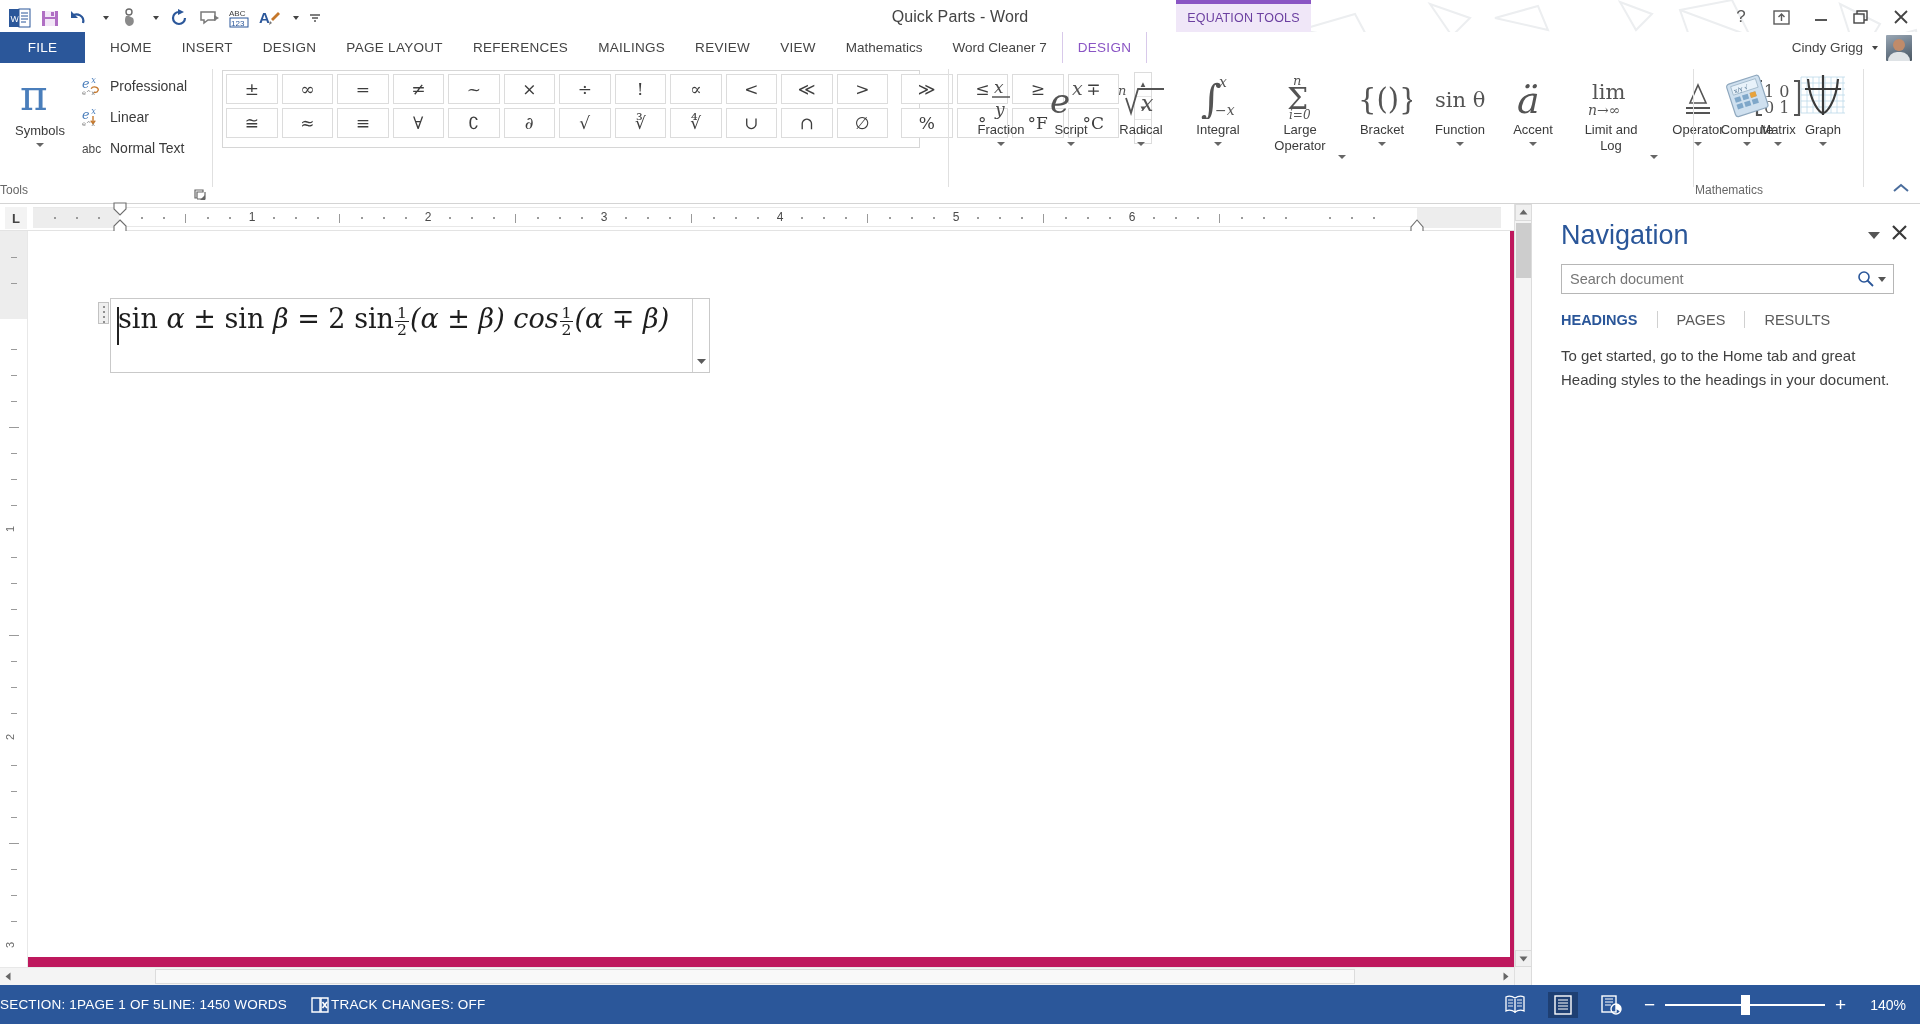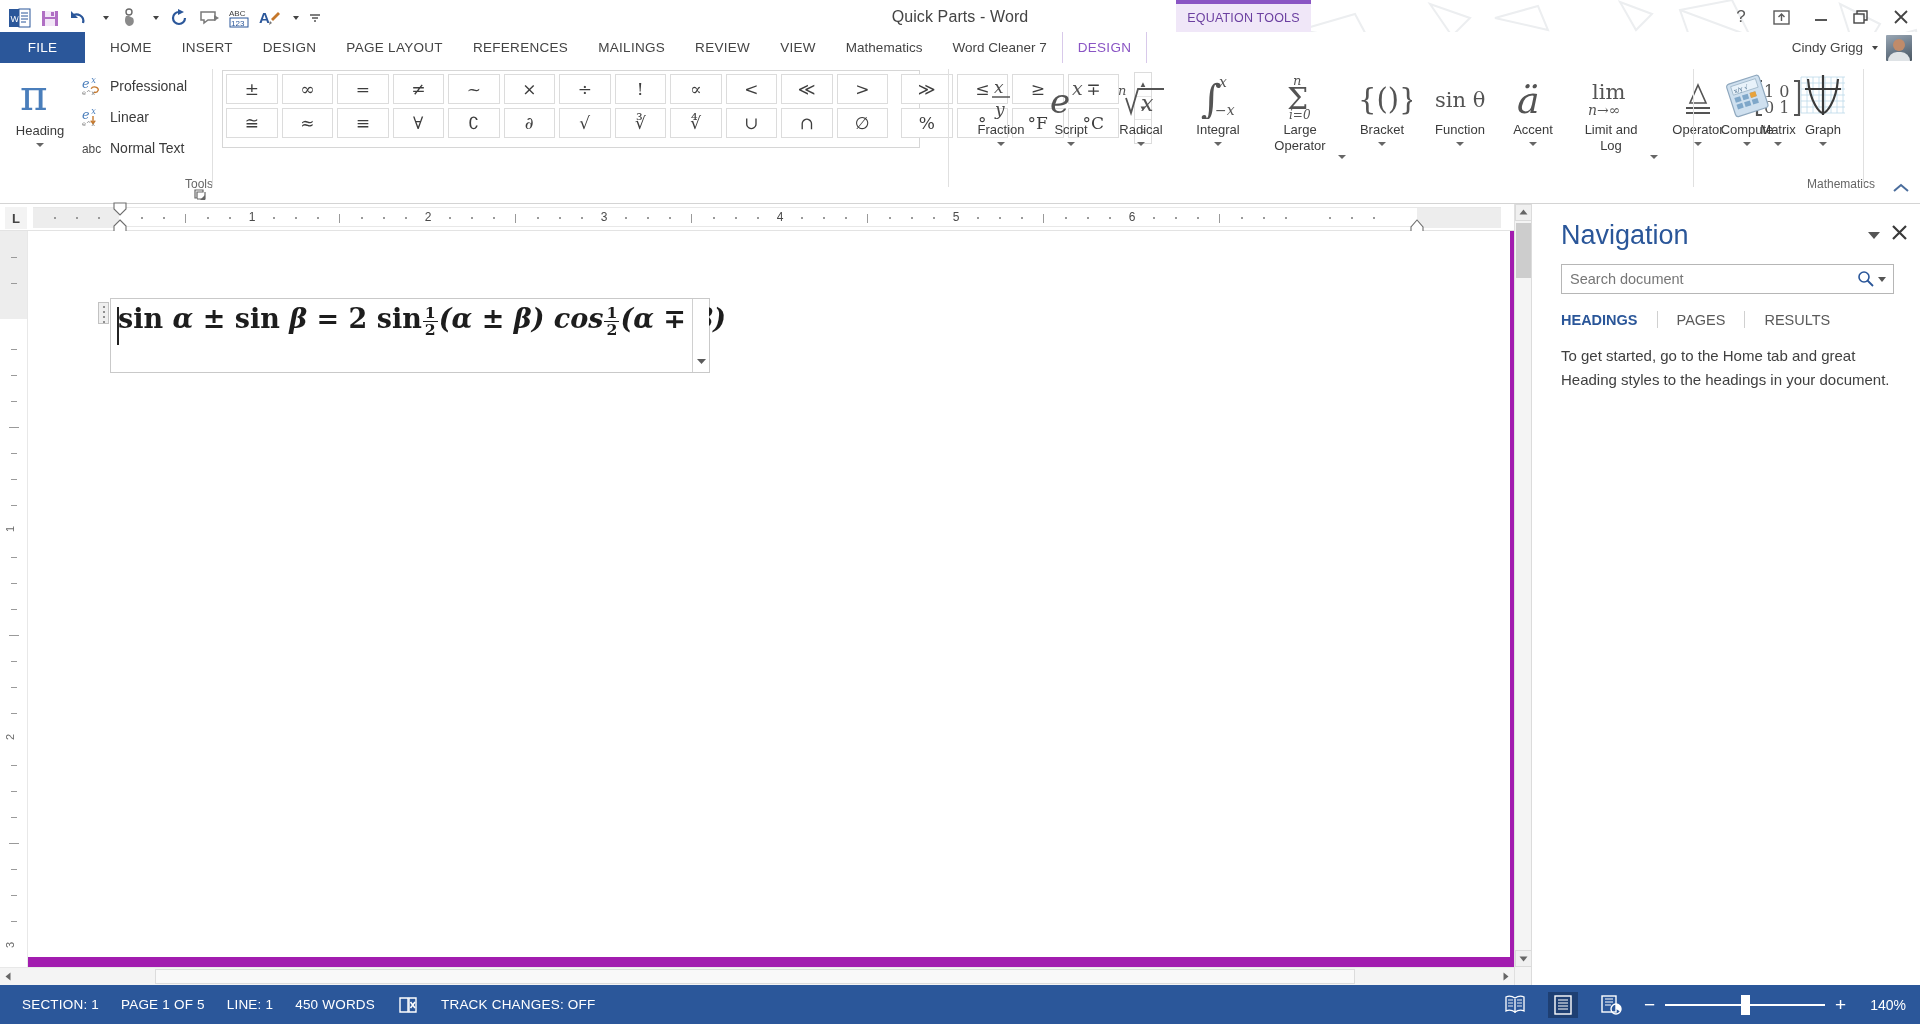--- a/index.html
+++ b/index.html
@@ -89,21 +89,21 @@
     background:#dfe3e6;
   }
 
   
   .ribbon {
     position: absolute; left: 0; top: 63px; width: 1920px; height: 141px;
     background: #ffffff; border-bottom: 1px solid #d4d4d4;
   }
   .rgroup { position: absolute; top: 0; height: 140px; }
   .rgroup-label {
-    position: absolute; bottom: 12px; width: 100%; text-align: right;
+    position: absolute; bottom: 6px; width: 100%; text-align: left;
     font-size: 12px; color: #666;
   }
   .rsep { position: absolute; top: 6px; width: 1px; height: 118px; background: #e0e0e0; }
 
   
   .g-tools { left: 0; width: 213px; }
   .bigbtn {
     position: absolute; display: flex; flex-direction: column; align-items: center;
     width: 72px;
   }
@@ -186,21 +186,21 @@
     background: #fff; border-right: 1px solid #e8e8e8;
   }
   .vnum { position: absolute; left: 7px; font-size: 11px; color: #6a6a6a;
           transform: rotate(-90deg); transform-origin: center; }
   .vtick { position: absolute; background: #9a9a9a; }
   .vmargin { position: absolute; left: 0; width: 27px; background: #ededed; }
 
   
   .docarea {
     position: absolute; left: 28px; top: 231px; width: 1501px; height: 754px;
-    background: #a21caf; overflow: hidden; font-weight: bold;
+    background: #be185d; overflow: hidden;
   }
   .page {
     position: absolute; left: 0px; top: 0px; width: 1482px; height: 726px;
     background: #ffffff;
   }
   .eq-container {
     position: absolute; left: 82px; top: 67px; width: 600px; height: 75px;
     border: 1px solid #c9c9c9; background: #fff;
   }
   .eq-handle {
@@ -279,21 +279,21 @@
   .nav-tab.active { color: #2a5699; font-weight: bold; }
   .nav-tab-div { width: 1px; height: 17px; background: #d0d0d0; }
   .nav-body { position: absolute; left: 29px; top: 140px; width: 340px; }
   .nav-p { font-size: 15px; color: #404040; line-height: 24px; margin-bottom: 22px; }
 
   
   .statusbar {
     position: absolute; left: 0; bottom: 0; width: 1920px; height: 39px;
     background: #2b579a; color: #ffffff; display: flex; align-items: center;
   }
-  .sb-item { font-size: 13.5px; color: #fff; margin-left: 22px; letter-spacing: .2px; white-space: nowrap; }
+  .sb-item { font-size: 13.5px; color: #fff; letter-spacing: .2px; white-space: nowrap; }
   .sb-right { position: absolute; right: 14px; display: flex; align-items: center; gap: 18px; }
   .vbtn {
     width: 30px; height: 26px; display:flex; align-items:center; justify-content:center;
   }
   .vbtn.active { background: #1e3f73; }
   .zoom-slider { display: flex; align-items: center; gap: 10px; }
   .zs-line { position: relative; width: 160px; height: 2px; background: #ffffff; }
   .zs-mid { position:absolute; left: 79px; top:-4px; width: 1.5px; height: 10px; background:#fff; }
   .zs-thumb { position:absolute; left: 76px; top:-9px; width: 9px; height: 20px; background:#fff; }
   .zs-sign { font-size: 19px; line-height: 1; }
@@ -452,21 +452,21 @@
 
 <div class="ribbon">
 
   <div class="rgroup g-tools">
     <div class="bigbtn" style="left:4px; top:8px;">
       <div class="glyph">
         <svg width="50" height="46" viewBox="0 0 50 46">
           <text x="5" y="36" font-size="42" fill="#4a7ebb" font-family="DejaVu Serif, serif">π</text>
         </svg>
       </div>
-      <div class="lbl">Heading</div>
+      <div class="lbl">Symbols</div>
       <div class="dd"></div>
     </div>
 
     <div class="tool-item" style="left:82px; top:12px;">
       <div class="tool-ico">
         <svg width="24" height="22" viewBox="0 0 24 22">
           <text x="0" y="13" font-size="14" fill="#4a7ebb" font-style="italic" font-family="DejaVu Serif, serif">e</text>
           <text x="10" y="8" font-size="9" fill="#4a7ebb" font-style="italic" font-family="DejaVu Serif, serif">x</text>
           <text x="0" y="21" font-size="7" fill="#7a7a7a" font-family="DejaVu Sans, sans-serif">e^x</text>
           <path d="M13 18 a4 3 0 1 0 -3 -4" stroke="#c5772a" stroke-width="1.5" fill="none"></path>

